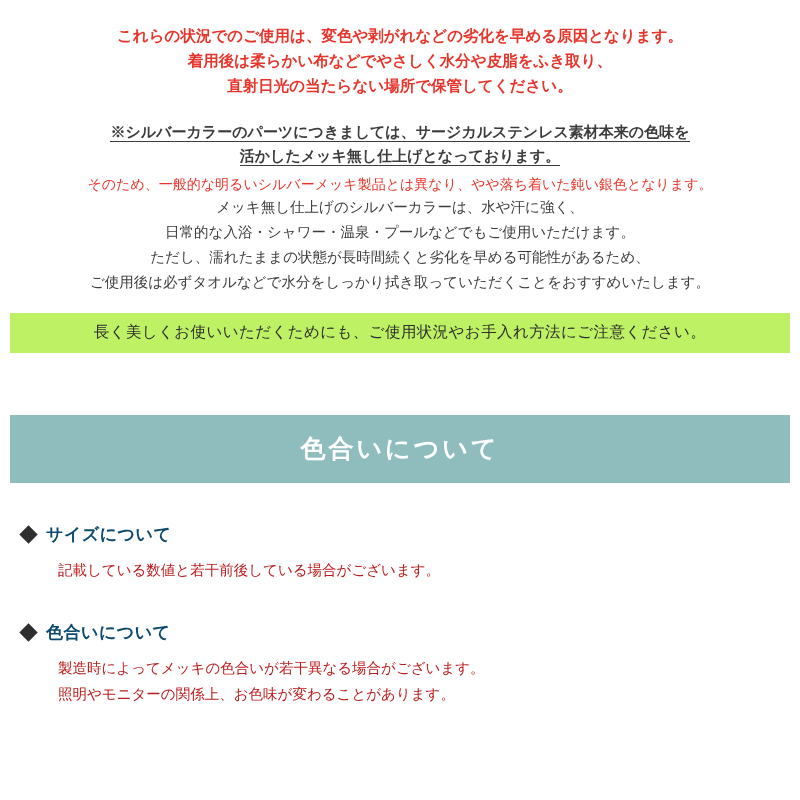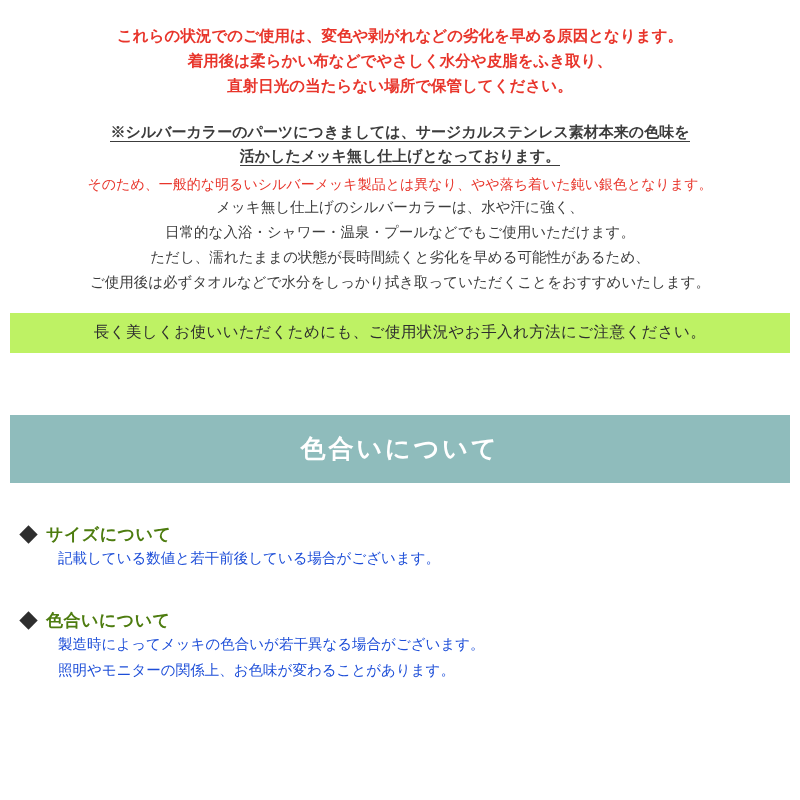--- a/index.html
+++ b/index.html
@@ -98,38 +98,39 @@
   .qa {
     margin-top: 40px;
     padding-left: 22px;
   }
   .qa-item {
     margin-bottom: 38px;
   }
   .qa-title {
     font-size: 17px;
     font-weight: bold;
-    color: #4d7c0f;
+    color: #0c4a6e;
     letter-spacing: 0.5px;
     margin-top: 36px;
   }
   .diamond {
     display: inline-block;
     width: 13px;
     height: 13px;
     background: #2e2e2e;
     transform: rotate(45deg);
     margin-right: 11px;
     position: relative;
     top: 1px;
   }
   .qa-body {
+    margin-top: 12px;
     padding-left: 36px;
     font-size: 14.5px;
-    color: #1d4ed8;
+    color: #b91c1c;
     line-height: 1.75;
   }
   .qa-body div { white-space: nowrap; }
 </style>
 </head>
 <body>
 
 <div class="page">
 
   <div class="sec-top">

